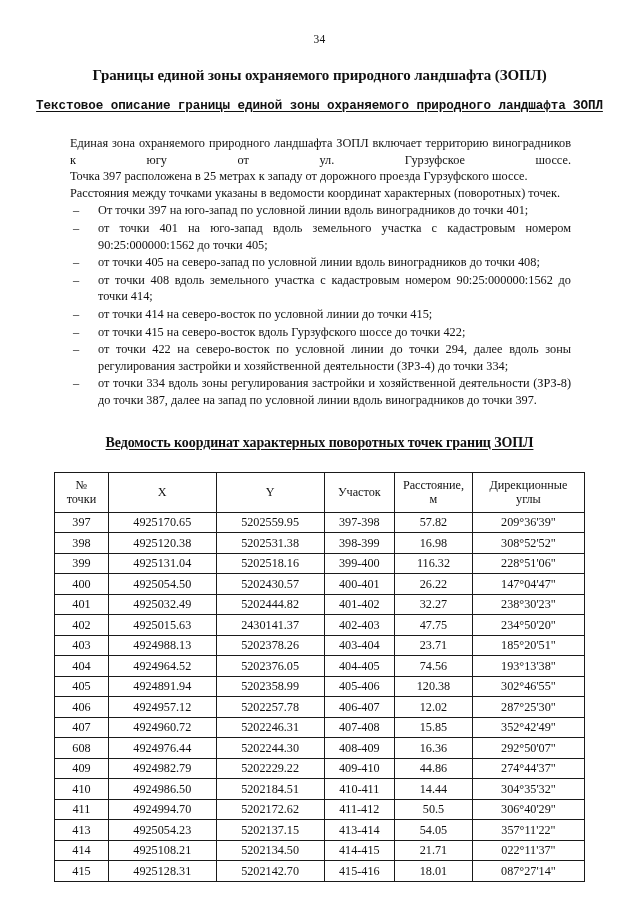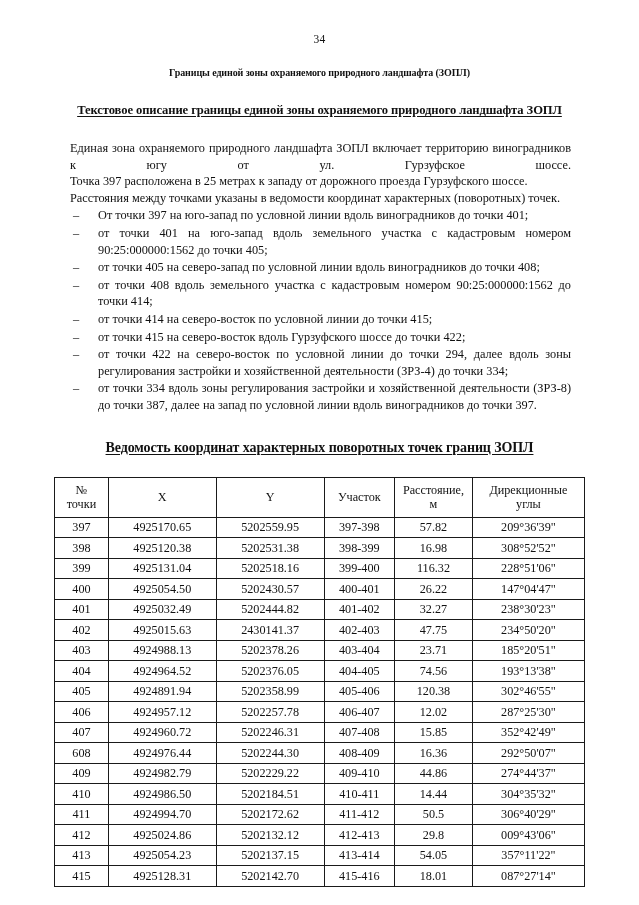--- a/index.html
+++ b/index.html
@@ -23,33 +23,34 @@
     box-sizing: border-box;
   }
   .page-number {
     text-align: center;
     font-size: 11.5px;
     margin-top: 33px;
     letter-spacing: 0.2px;
   }
   .doc-title {
     text-align: center;
-    font-size: 10px;
+    font-size: 15px;
     font-weight: bold;
     margin-top: 22px;
     letter-spacing: -0.1px;
   }
   .section-title {
     text-align: center;
     font-size: 12.6px;
     font-weight: bold;
-    margin-top: 25px;
+    margin-top: 15px;
     text-decoration: underline;
     text-underline-offset: 2px;
     letter-spacing: -0.1px;
+    font-family: Liberation Mono, monospace;
   }
   .body-block {
     margin: 22px 68px 0 70px;
     font-size: 12.3px;
     line-height: 16.6px;
     text-align: justify;
   }
   .para-justify {
     text-align: justify;
     text-align-last: justify;
@@ -300,36 +301,36 @@
         </tr>
         <tr>
           <td class="col-num">411</td>
           <td class="col-x">4924994.70</td>
           <td class="col-y">5202172.62</td>
           <td class="col-uch">411-412</td>
           <td class="col-dist">50.5</td>
           <td class="col-ang">306°40'29"</td>
         </tr>
         <tr>
-          <td class="col-num">412</td>
-          <td class="col-x">4925024.86</td>
-          <td class="col-y">5202132.12</td>
-          <td class="col-uch">412-413</td>
-          <td class="col-dist">29.8</td>
-          <td class="col-ang">009°43'06"</td>
-        </tr>
-        <tr>
           <td class="col-num">413</td>
           <td class="col-x">4925054.23</td>
           <td class="col-y">5202137.15</td>
           <td class="col-uch">413-414</td>
           <td class="col-dist">54.05</td>
           <td class="col-ang">357°11'22"</td>
         </tr>
         <tr>
+          <td class="col-num">414</td>
+          <td class="col-x">4925108.21</td>
+          <td class="col-y">5202134.50</td>
+          <td class="col-uch">414-415</td>
+          <td class="col-dist">21.71</td>
+          <td class="col-ang">022°11'37"</td>
+        </tr>
+        <tr>
           <td class="col-num">415</td>
           <td class="col-x">4925128.31</td>
           <td class="col-y">5202142.70</td>
           <td class="col-uch">415-416</td>
           <td class="col-dist">18.01</td>
           <td class="col-ang">087°27'14"</td>
         </tr>
       </tbody>
   </table>
 

